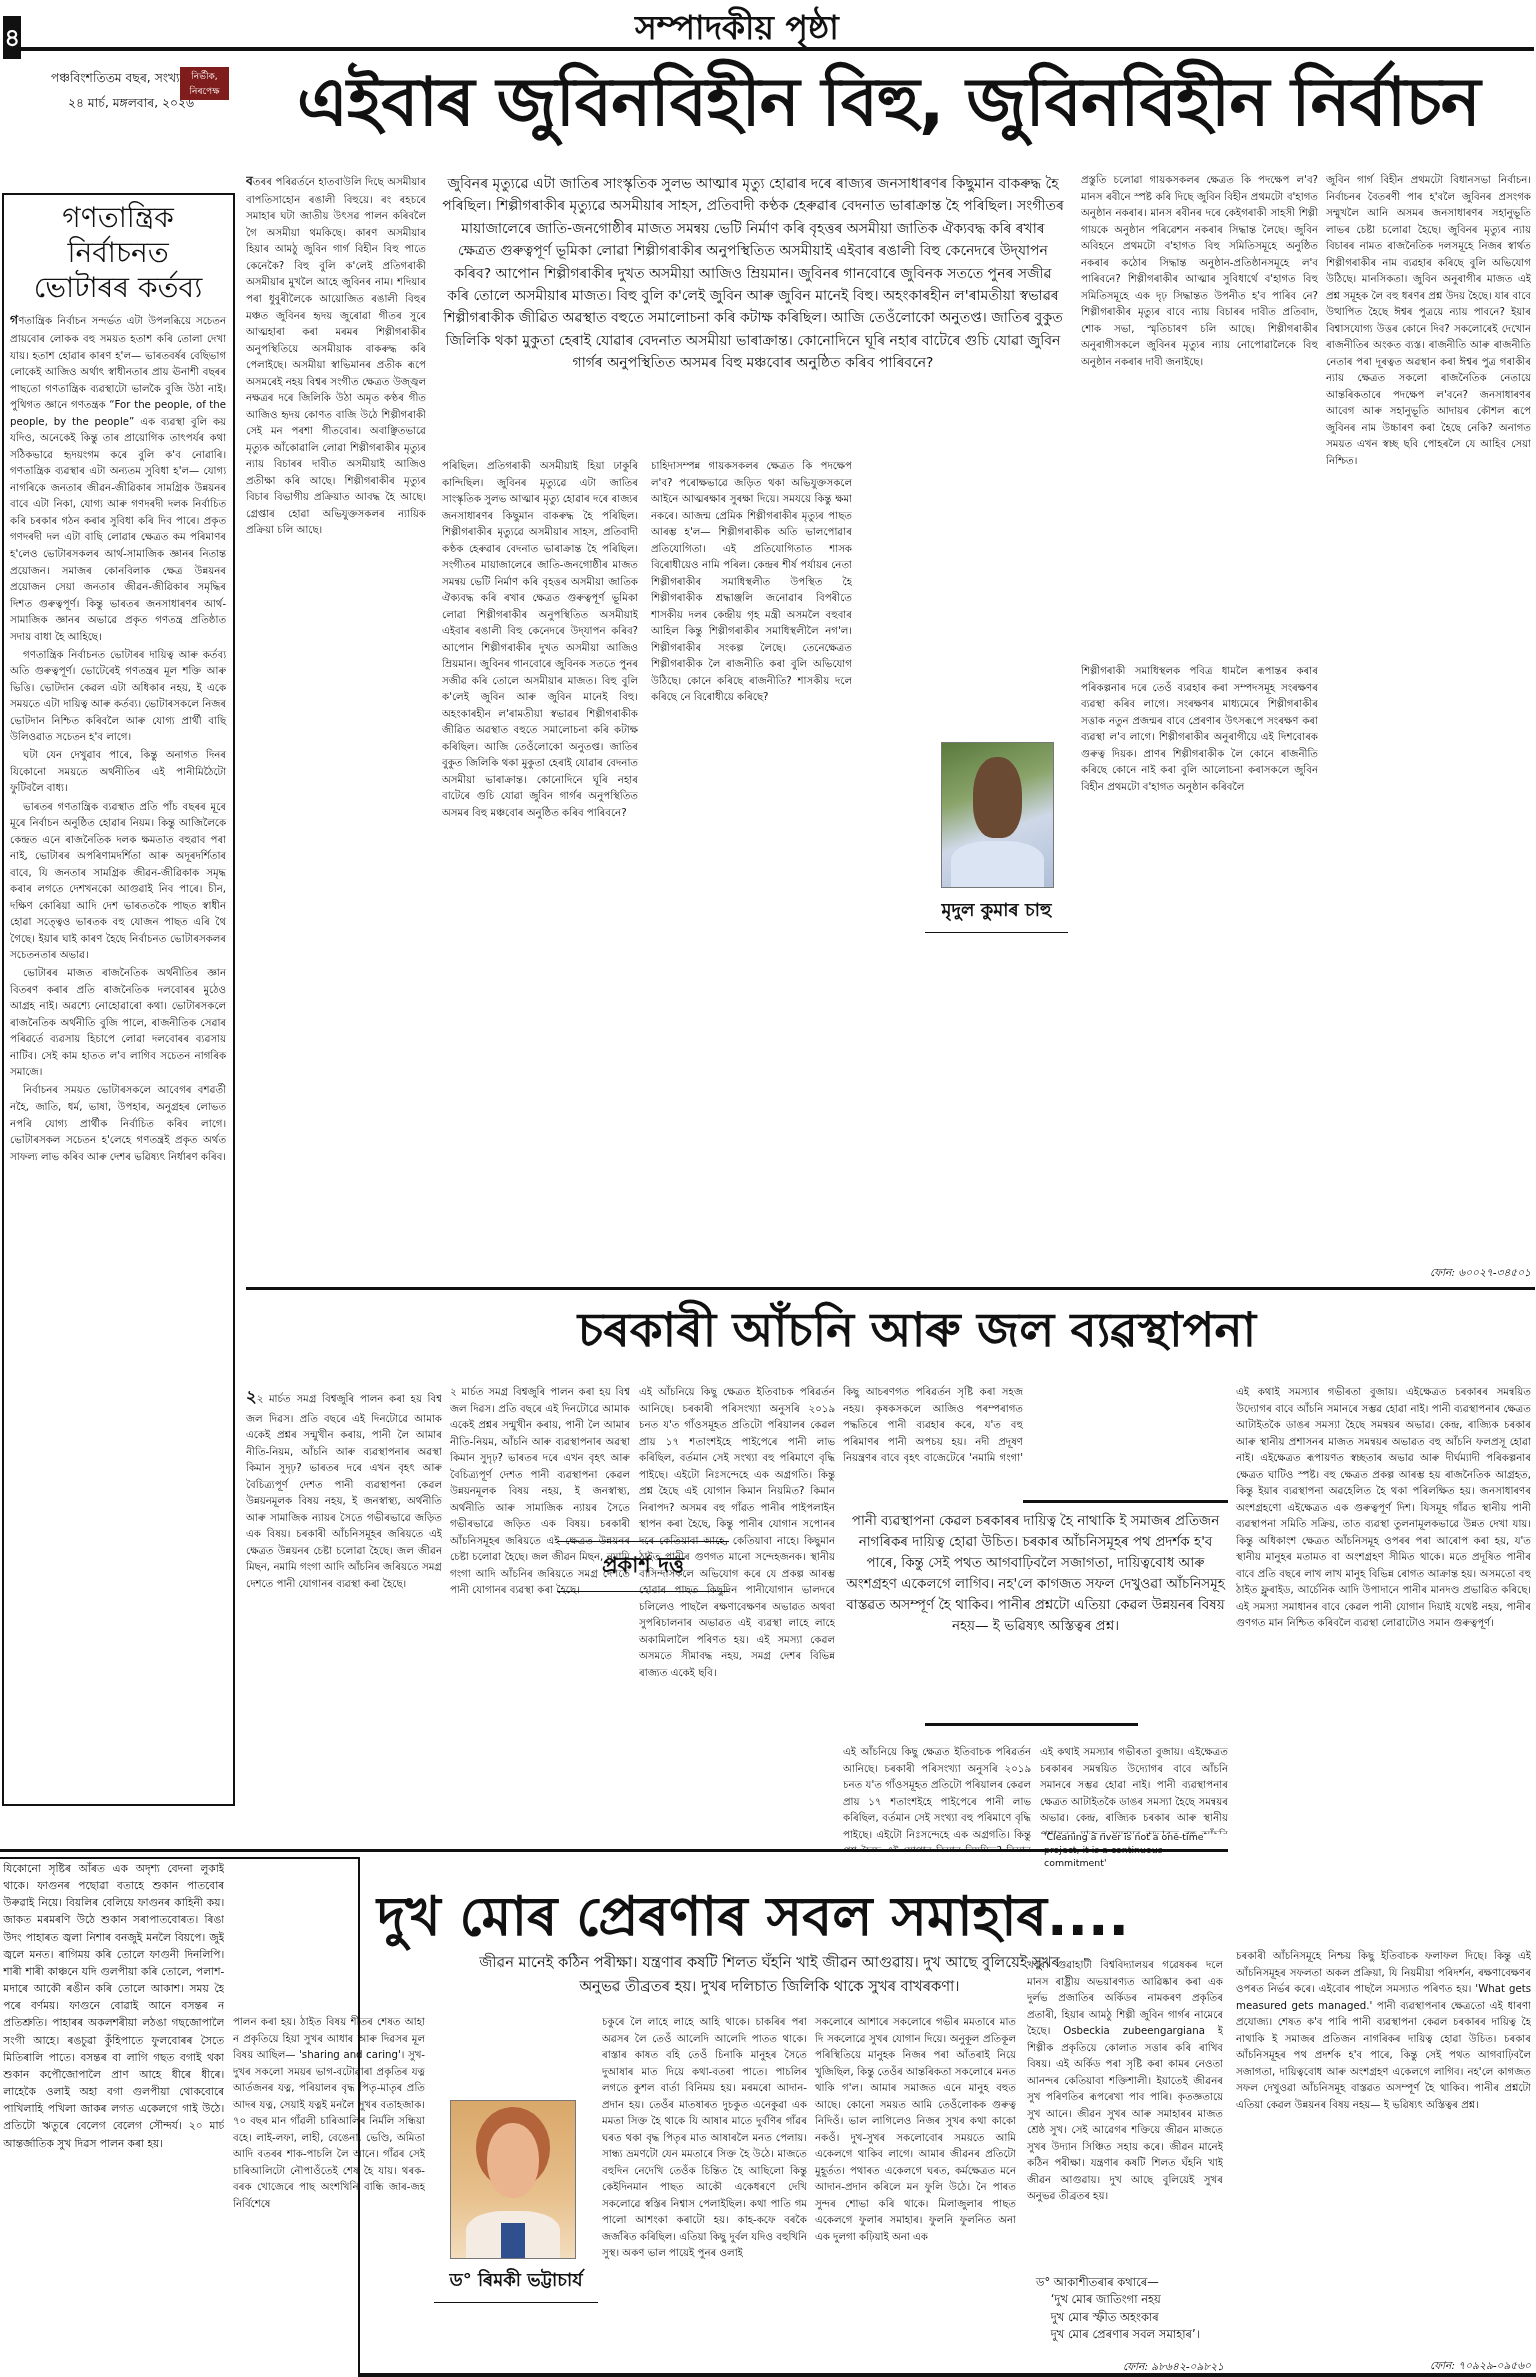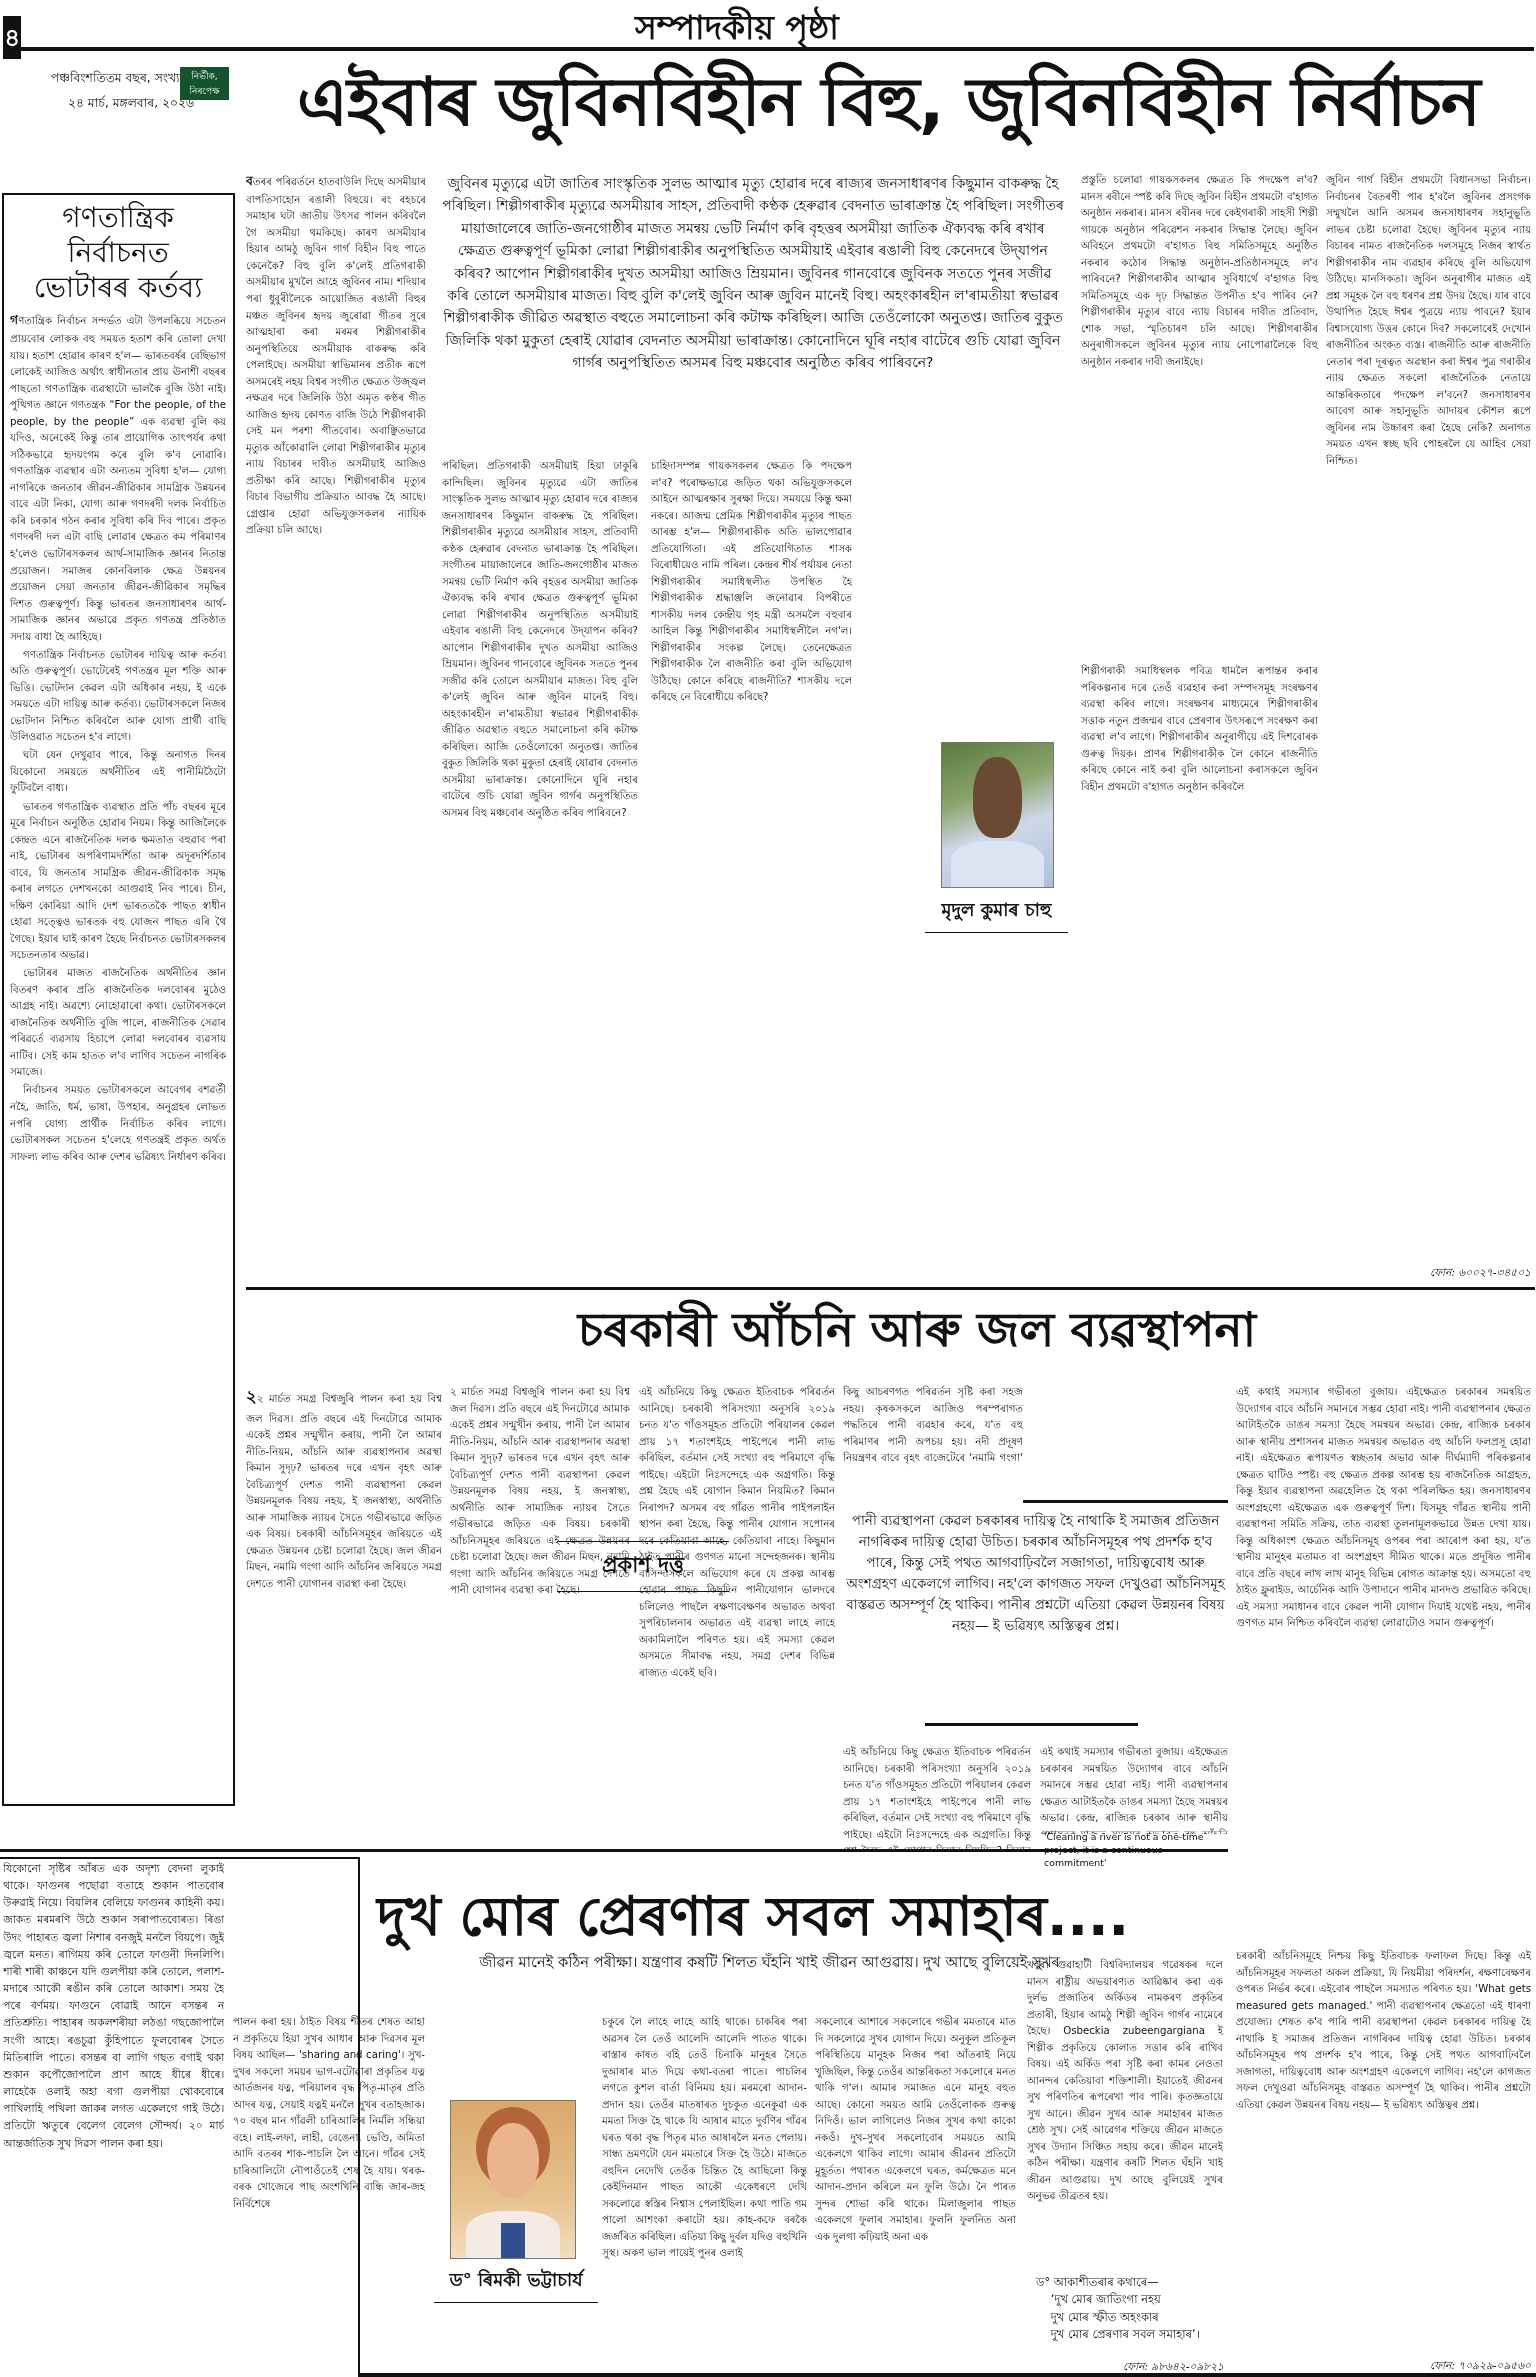--- a/index.html
+++ b/index.html
@@ -4,21 +4,21 @@
 <style>
   html, body { margin: 0; padding: 0; background: #ffffff; }
   body { width: 1537px; height: 2377px; position: relative; overflow: hidden;
          font-family: "DejaVu Sans", sans-serif; color: #111; }
   .abs { position: absolute; }
   .page-num { left: 3.3px; top: 16.4px; width: 18px; height: 43px; background: #111; color: #fff;
               font-size: 24.6px; font-weight: bold; text-align: center; line-height: 43px; }
   .section-title { left: 508px; top: 1.6px; width: 458px; text-align: center; font-size: 33px; font-weight: bold; }
   .top-rule { left: 21px; top: 47px; width: 1513px; height: 4.1px; background: #111; }
   .masthead { left: 33px; top: 64px; width: 196px; text-align: center; }
-  .mast-tag { position: absolute; left: 147px; top: 3.3px; background: #14532d; color: #fff; font-size: 9px; padding: 1.6px 4.9px; }
+  .mast-tag { position: absolute; left: 147px; top: 3.3px; background: #7f1d1d; color: #fff; font-size: 9px; padding: 1.6px 4.9px; }
   .mast-title { font-size: 41px; font-weight: bold; margin-top: 13px; letter-spacing: -0.8px; }
   .mast-line { font-size: 12.3px; margin-top: 4.9px; }
   .edit-box { left: 1.6px; top: 193px; width: 233px; height: 1613px; border: 2.5px solid #111; box-sizing: border-box; padding: 4.9px 6.5px; }
   .edit-head { font-size: 28px; text-align: center; line-height: 1.25; margin: 0 0 6.5px; }
   .body-text { font-size: 10.2px; line-height: 1.62; text-align: justify; }
   .body-text p { margin: 0 0 1.6px; text-indent: 13px; }
   .body-text p.first { text-indent: 0; }
   .col { font-size: 10.2px; line-height: 1.62; text-align: justify; overflow: hidden; }
   .col p { margin: 0 0 1.6px; }
   .headline-1 { left: 246px; top: 51px; width: 1285px; text-align: center; font-size: 67px; font-weight: bold; letter-spacing: -0.8px; }
@@ -126,20 +126,21 @@
 <div class="abs phone" style="left:1236px; top:2358px; width:295px;">ফোন: ৭০৯২৯-০৯৫৬০</div>
 
 <div class="abs rule-med" style="left:0px; top:1849px; width:1228px;"></div>
 
 <div class="abs" style="left:0px; top:1857px; width:360px; height:521px; border-top:2.5px solid #111; border-right:2.5px solid #111; box-sizing:border-box;"></div>
 <div class="abs col" style="left:3.3px; top:1860px; width:221px; height:491px; font-size:10.6px;">যিকোনো সৃষ্টিৰ আঁৰত এক অদৃশ্য বেদনা লুকাই থাকে। ফাগুনৰ পছোৱা বতাহে শুকান পাতবোৰ উৰুৱাই নিয়ে। বিয়লিৰ বেলিয়ে ফাগুনৰ কাহিনী কয়। জাকত মৰমৰণি উঠে শুকান সৰাপাতবোৰত। ৰিঙা উদং পাহাৰত জ্বলা নিশাৰ বনজুই মনলৈ বিয়পে। জুই জ্বলে মনত। ৰাগিময় কৰি তোলে ফাগুনী দিনলিপি। শাৰী শাৰী কাঞ্চনে যদি গুলপীয়া কৰি তোলে, পলাশ-মদাৰে আকৌ ৰঙীন কৰি তোলে আকাশ। সময় হৈ পৰে বৰ্ণময়। ফাগুনে বোৱাই আনে বসন্তৰ ন প্ৰতিশ্ৰুতি। পাহাৰৰ অকলশৰীয়া লঠঙা গছজোপালৈ সংগী আহে। ৰঙচুৱা কুঁহিপাতে ফুলবোৰৰ সৈতে মিতিৰালি পাতে। বসন্তৰ বা লাগি গছত বগাই থকা শুকান কপৌজোপালৈ প্ৰাণ আহে ধীৰে ধীৰে। লাহেকৈ ওলাই অহা বগা গুলপীয়া থোকবোৰে পাখিলাহি পখিলা জাকৰ লগত একেলগে গাই উঠে। প্ৰতিটো ঋতুৰে বেলেগ বেলেগ সৌন্দৰ্য। ২০ মাৰ্চ আন্তৰ্জাতিক সুখ দিৱস পালন কৰা হয়।</div>
 
 <div class="abs headline-3">দুখ মোৰ প্ৰেৰণাৰ সবল সমাহাৰ....</div>
 <div class="abs intro" style="left:360px; top:1950px; width:819px;">
   <div>জীৱন মানেই কঠিন পৰীক্ষা। যন্ত্ৰণাৰ কষটি শিলত ঘঁহনি খাই জীৱন আগুৱায়। দুখ আছে বুলিয়েই সুখৰ</div>
+  <div>অনুভৱ তীব্ৰতৰ হয়। দুখৰ দলিচাত জিলিকি থাকে সুখৰ বাখৰকণা।</div>
 </div>
 
 <div class="abs col" style="left:233px; top:2014px; width:192px; height:352px;">পালন কৰা হয়। ঠাইত বিষয় শীতৰ শেষত আহা ন প্ৰকৃতিয়ে হিয়া সুখৰ আধাৰ আৰু দিৱসৰ মূল বিষয় আছিল— 'sharing and caring'। সুখ-দুখৰ সকলো সময়ৰ ভাগ-বটোৱাৰা প্ৰকৃতিৰ যত্ন আৰ্তজনৰ যত্ন, পৰিয়ালৰ বৃদ্ধ পিতৃ-মাতৃৰ প্ৰতি আদৰ যত্ন, সেয়াই যত্নই মনলৈ সুখৰ বতাহজাক। ৭০ বছৰ মান গাঁৱলী চাৰিআলিৰ নিৰ্মলি সন্ধিয়া বহে। লাই-লফা, লাহী, বেঙেনা, ভেণ্ডি, অমিতা আদি বতৰৰ শাক-পাচলি লৈ আনে। গাঁৱৰ সেই চাৰিআলিটো নৌপাওঁতেই শেষ হৈ যায়। থৰক-বৰক খোজেৰে পাছ অংশখিনি বান্ধি জাৰ-জহ নিৰ্বিশেষে</div>
 
 <div class="abs photo2" style="left:450px; top:2100px; width:124px; height:157px;">
   <div class="hair"></div>
   <div class="face"></div>
   <div class="top"></div>
   <div class="neck"></div>
 </div>

